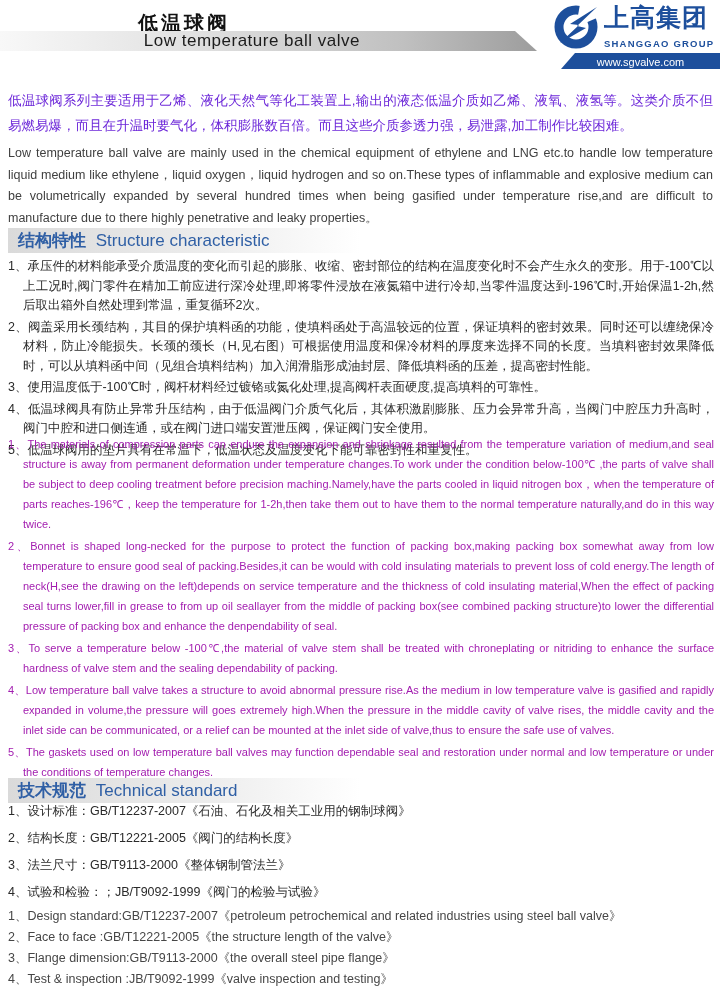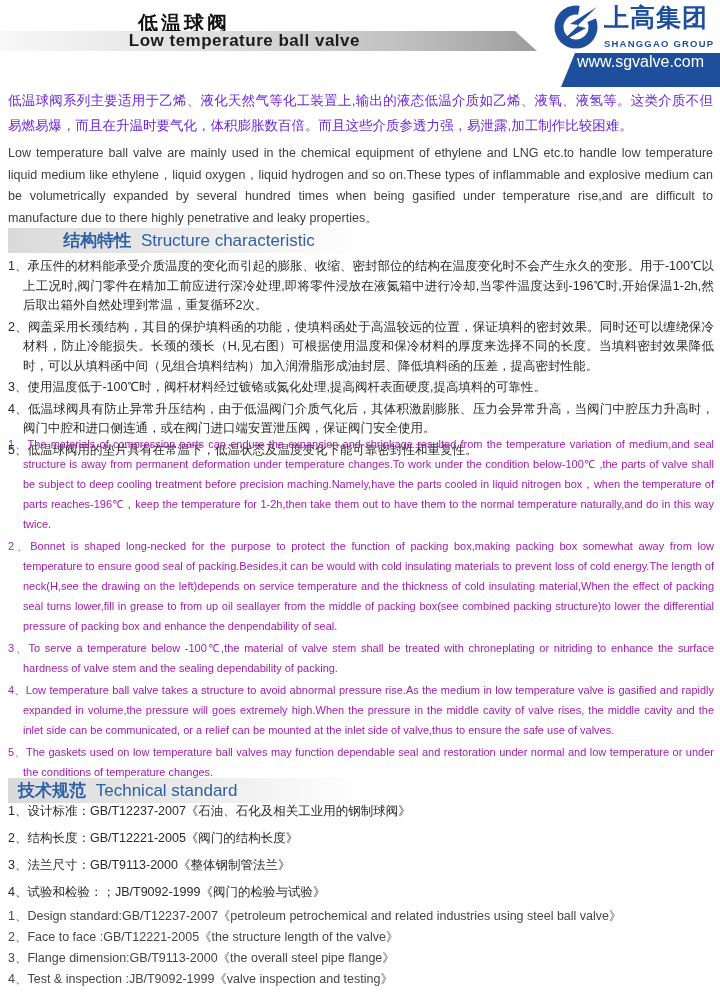--- a/index.html
+++ b/index.html
@@ -12,44 +12,44 @@
   .title-zh {
     position:absolute; top:10px; left:0; width:368px; text-align:center;
     font-size:20px; font-weight:bold; color:#121212; letter-spacing:3px;
   }
   .title-bar {
     position:absolute; top:31px; left:0; width:537px; height:20px;
     background:linear-gradient(to right,#f8f8f8 0%,#e2e2e2 35%,#c0c0c0 75%,#9d9d9d 100%);
     clip-path:polygon(0 0, calc(100% - 22px) 0, 100% 100%, 0 100%);
     text-align:right; padding-right:177px; line-height:20px;
   }
-  .title-bar span { font-size:17px; font-weight:bold; color:#1c1c1c; letter-spacing:0.5px; }
+  .title-bar span { font-size:17px; font-weight:normal; color:#1c1c1c; letter-spacing:0.5px; }
   .logo { position:absolute; top:2px; left:553px; width:167px; display:flex; align-items:center; }
   .logo-mark { flex:0 0 auto; margin-top:2px; }
   .logo-text { margin-left:5px; width:112px; }
   .logo-zh { font-size:25px; font-weight:bold; color:#1d4f9c; line-height:28px; letter-spacing:1px; white-space:nowrap; }
   .logo-en { font-size:9.5px; font-weight:bold; color:#1d4f9c; letter-spacing:1.2px; white-space:nowrap; margin-top:7px; }
   .website-banner {
-    position:absolute; top:53px; left:561px; width:159px; height:34px;
+    position:absolute; top:53px; left:561px; width:159px; height:16px;
     background:#1d4f9c; clip-path:polygon(14px 0, 100% 0, 100% 100%, 0 100%);
-    color:#ffffff; font-size:16px; text-align:center; line-height:18px;
+    color:#ffffff; font-size:11px; text-align:center; line-height:18px;
   }
   
   .intro { position:absolute; top:88px; left:8px; width:705px; }
   .intro-zh { font-size:13.5px; line-height:25px; color:#6d28d9; text-align:justify; }
   .intro-en { font-size:12.5px; line-height:21.5px; color:#3f3f3f; text-align:justify; margin-top:5px; }
   
   .sec-heading {
     position:absolute; left:8px; width:352px; height:25px; line-height:25px;
     background:linear-gradient(to right,#dadada 0%,#ececec 55%,#ffffff 100%);
     padding-left:10px; font-size:17px; color:#2f5fa5; white-space:nowrap;
   }
   .sec-heading .h-zh { font-weight:bold; }
   .sec-heading .h-en { font-weight:normal; margin-left:5px; }
-  #structure-heading { top:228px;text-align:center; }
+  #structure-heading { top:228px; }
   #standard-heading  { top:778px; }
   
   .list { position:absolute; left:8px; width:706px; }
   .li { padding-left:15px; text-indent:-15px; text-align:justify; }
   .li .num { letter-spacing:0; }
   #structure-list-zh { top:257px; font-size:12.5px; line-height:19.5px; color:#2a2a2a; }
   #structure-list-zh .li { margin-bottom:2px; }
   #structure-list-en { top:434px; font-size:11px; line-height:20px; color:#a21caf; }
   #structure-list-en .li { margin-bottom:2px; }
   #standard-list-zh { top:798px; font-size:12.5px; line-height:27px; color:#2a2a2a; }

